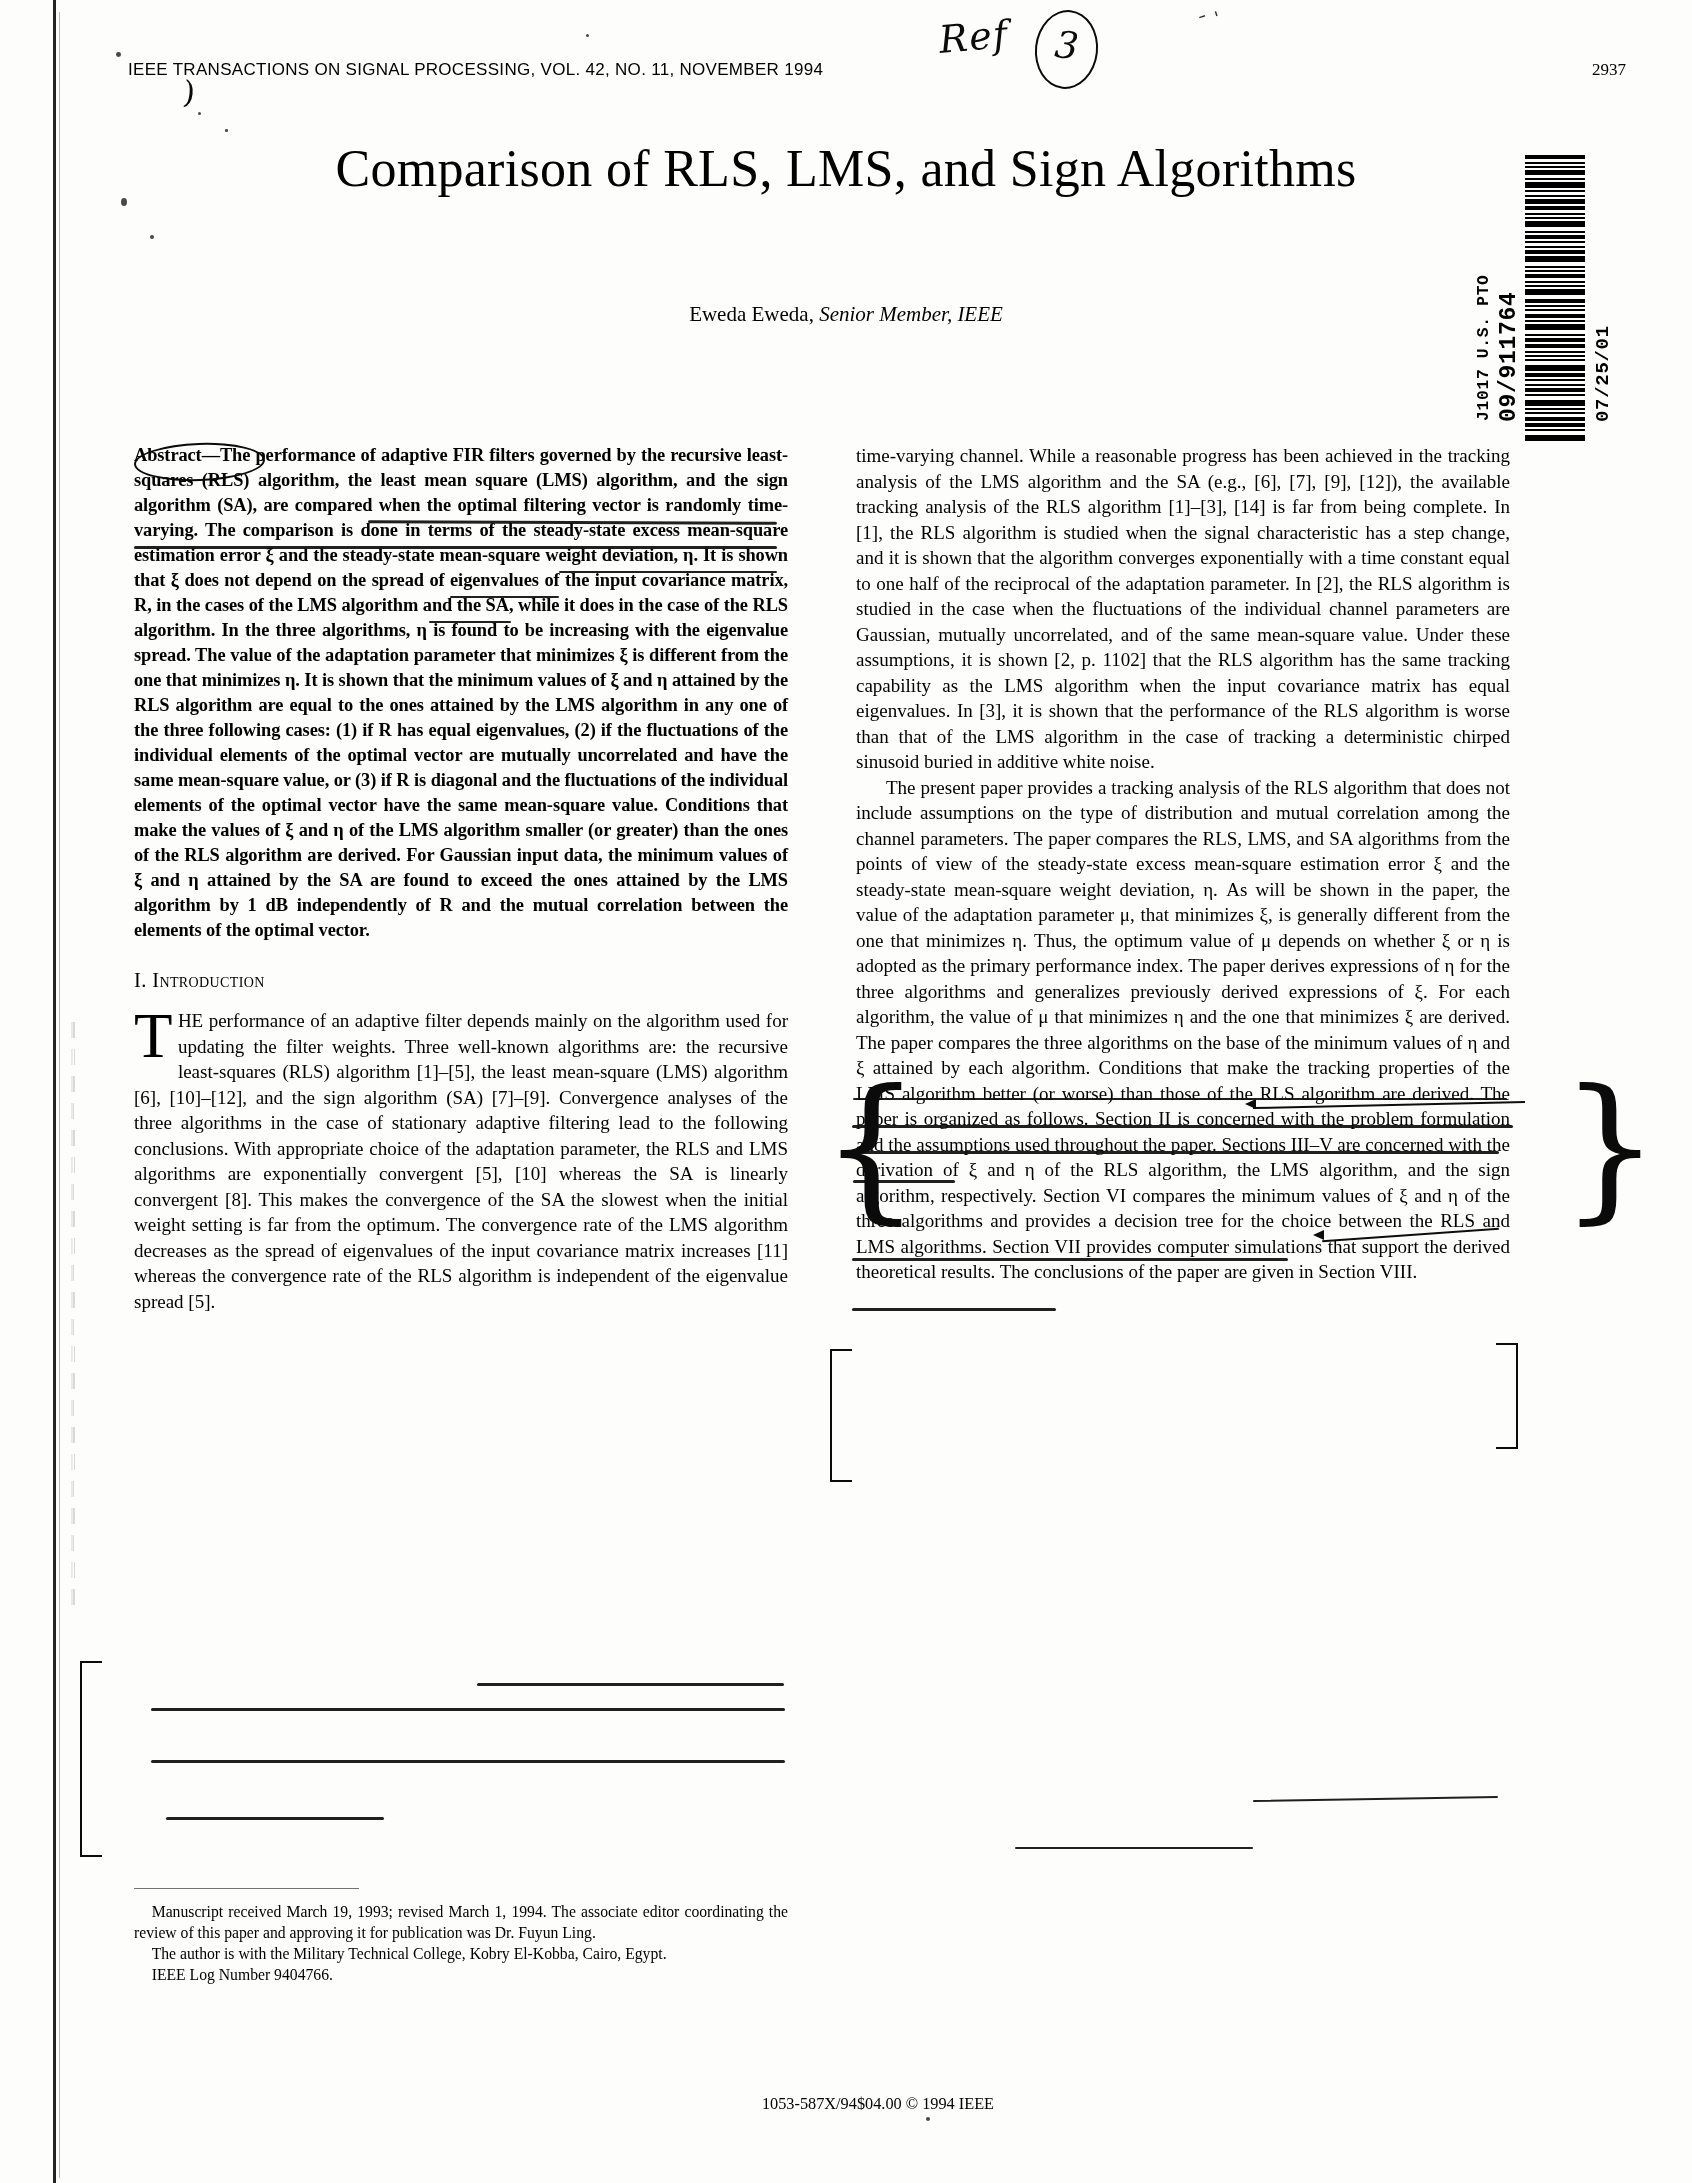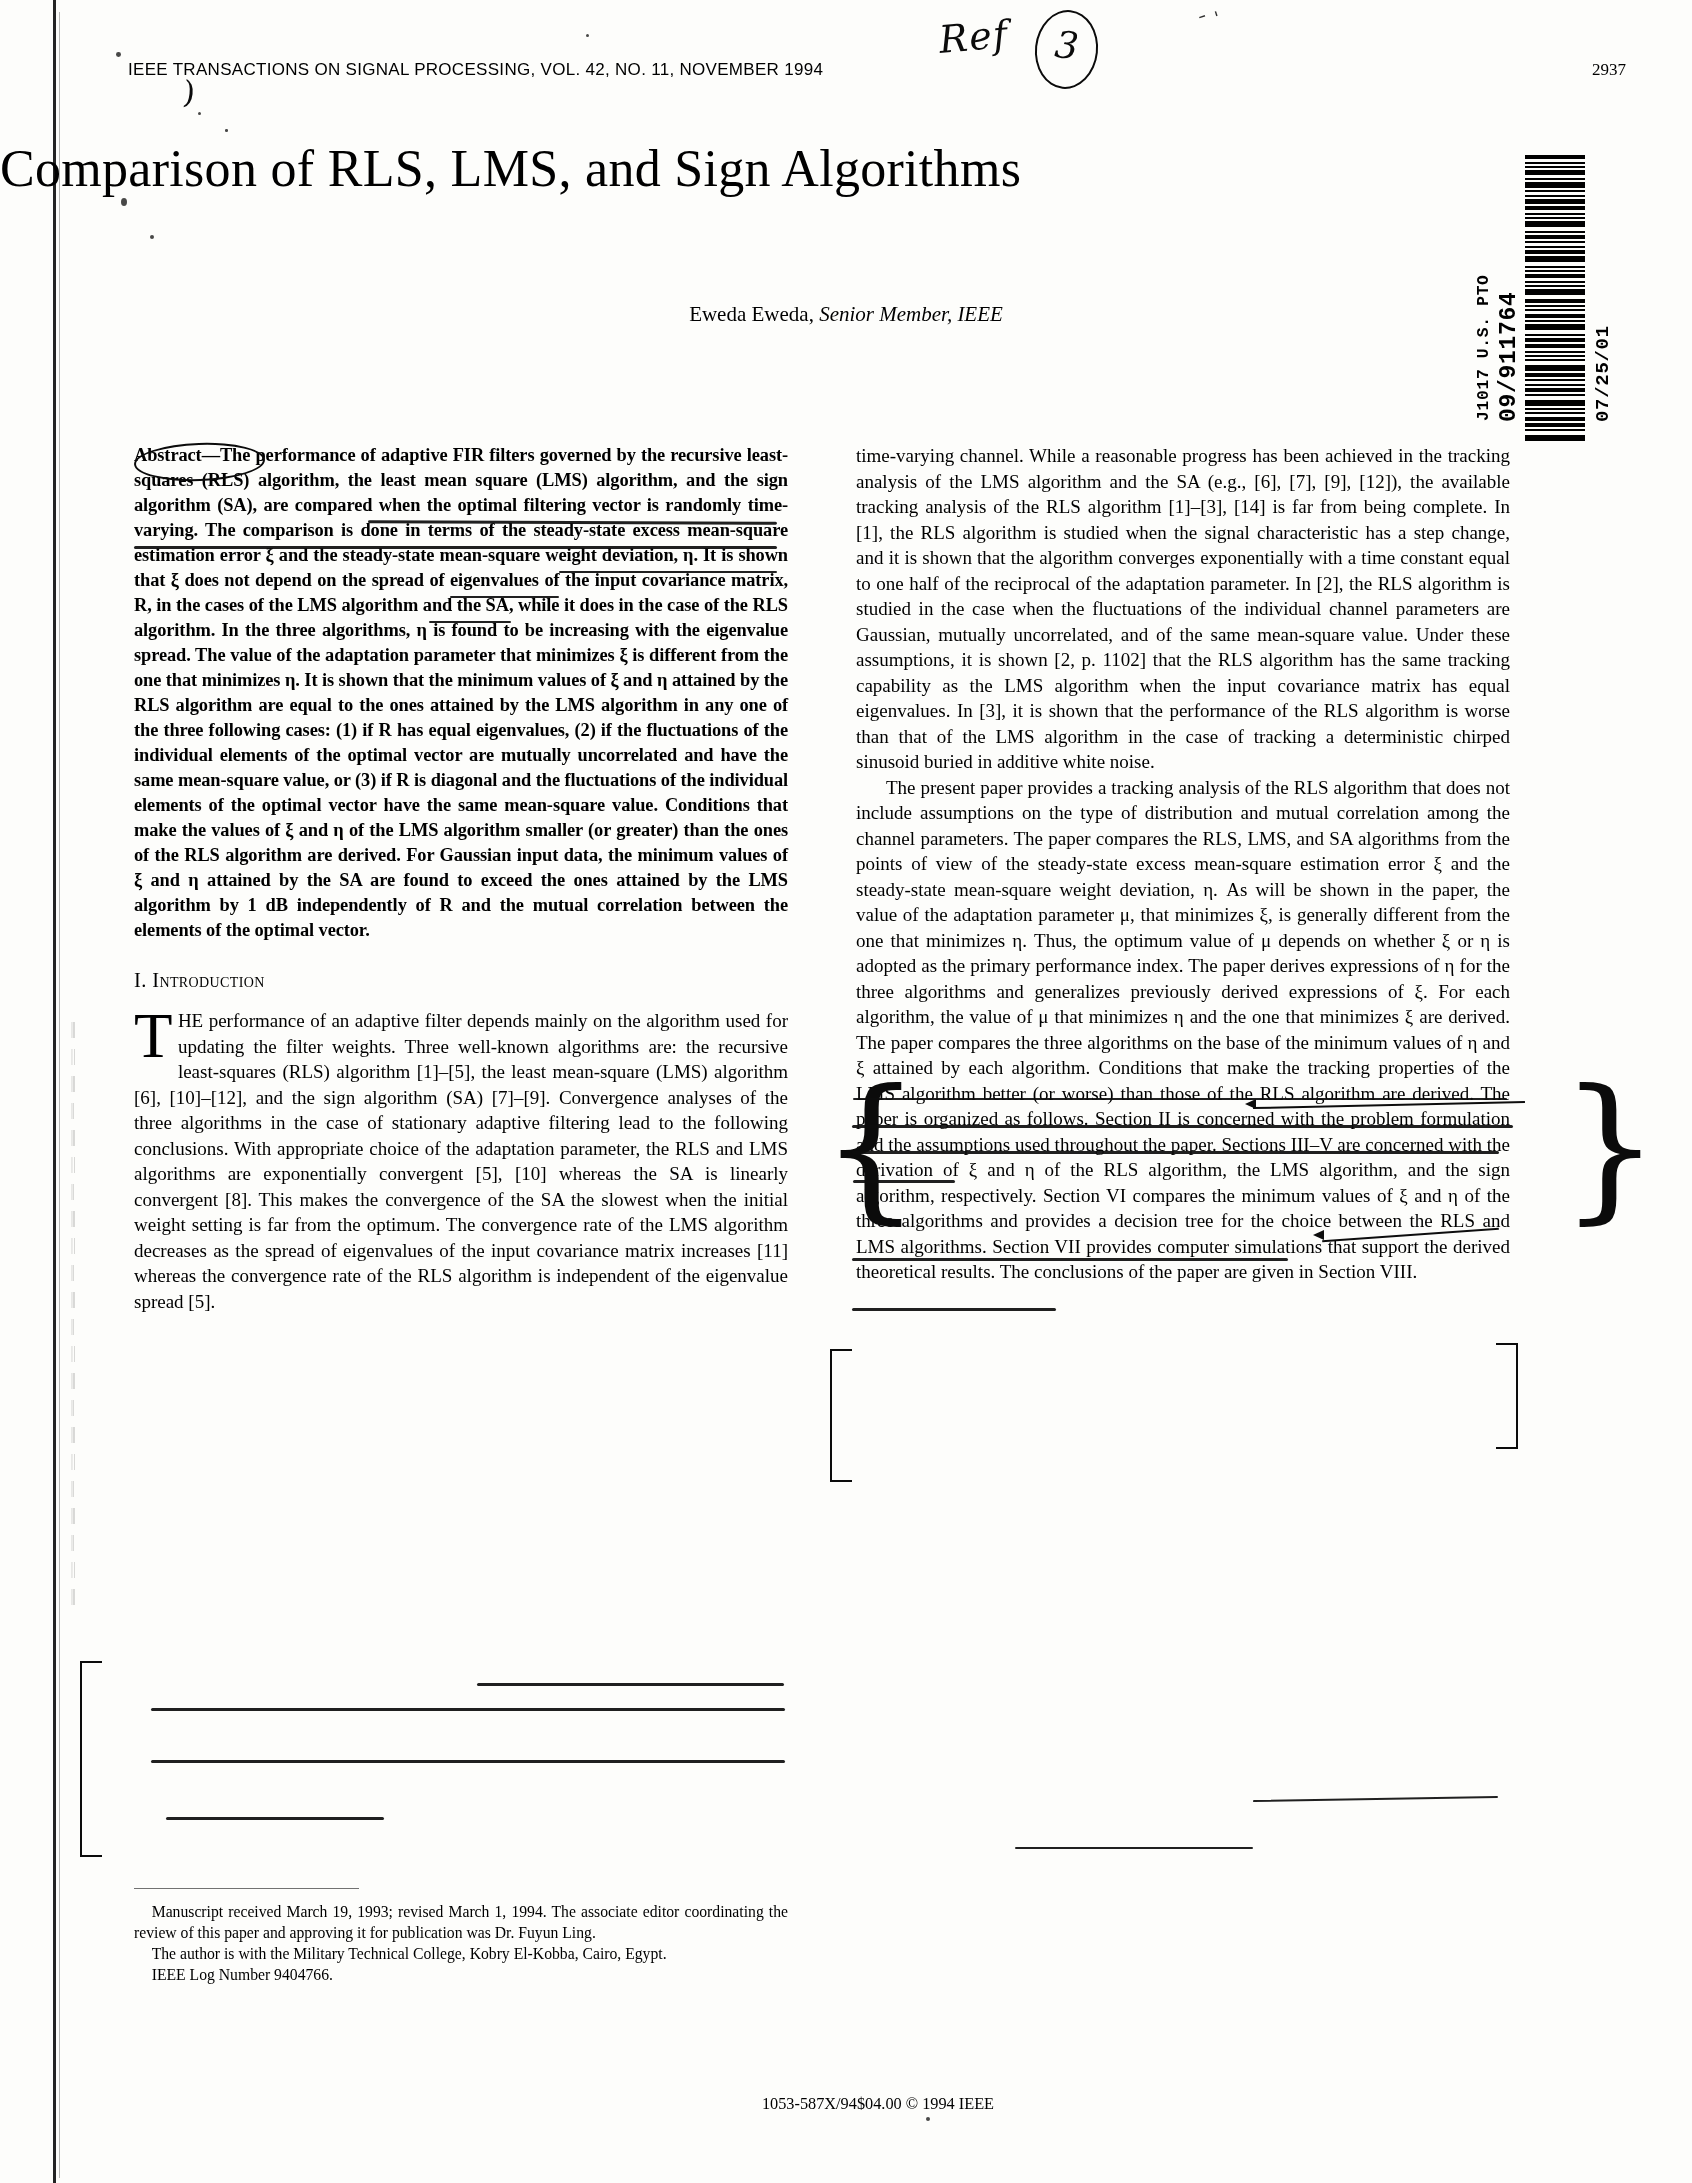--- a/index.html
+++ b/index.html
@@ -161,21 +161,21 @@
     width: 100%;
     background: #000;
   }
 
   
   .title {
     position: absolute;
     left: 0;
     top: 134px;
     width: 1692px;
-    text-align: left;
+    text-align: center;
     font-size: 52px;
     line-height: 69px;
     font-family: "Liberation Serif", "DejaVu Serif", serif;
     letter-spacing: 0.3px;
   }
   .byline {
     position: absolute;
     left: 0;
     top: 302px;
     width: 1692px;

